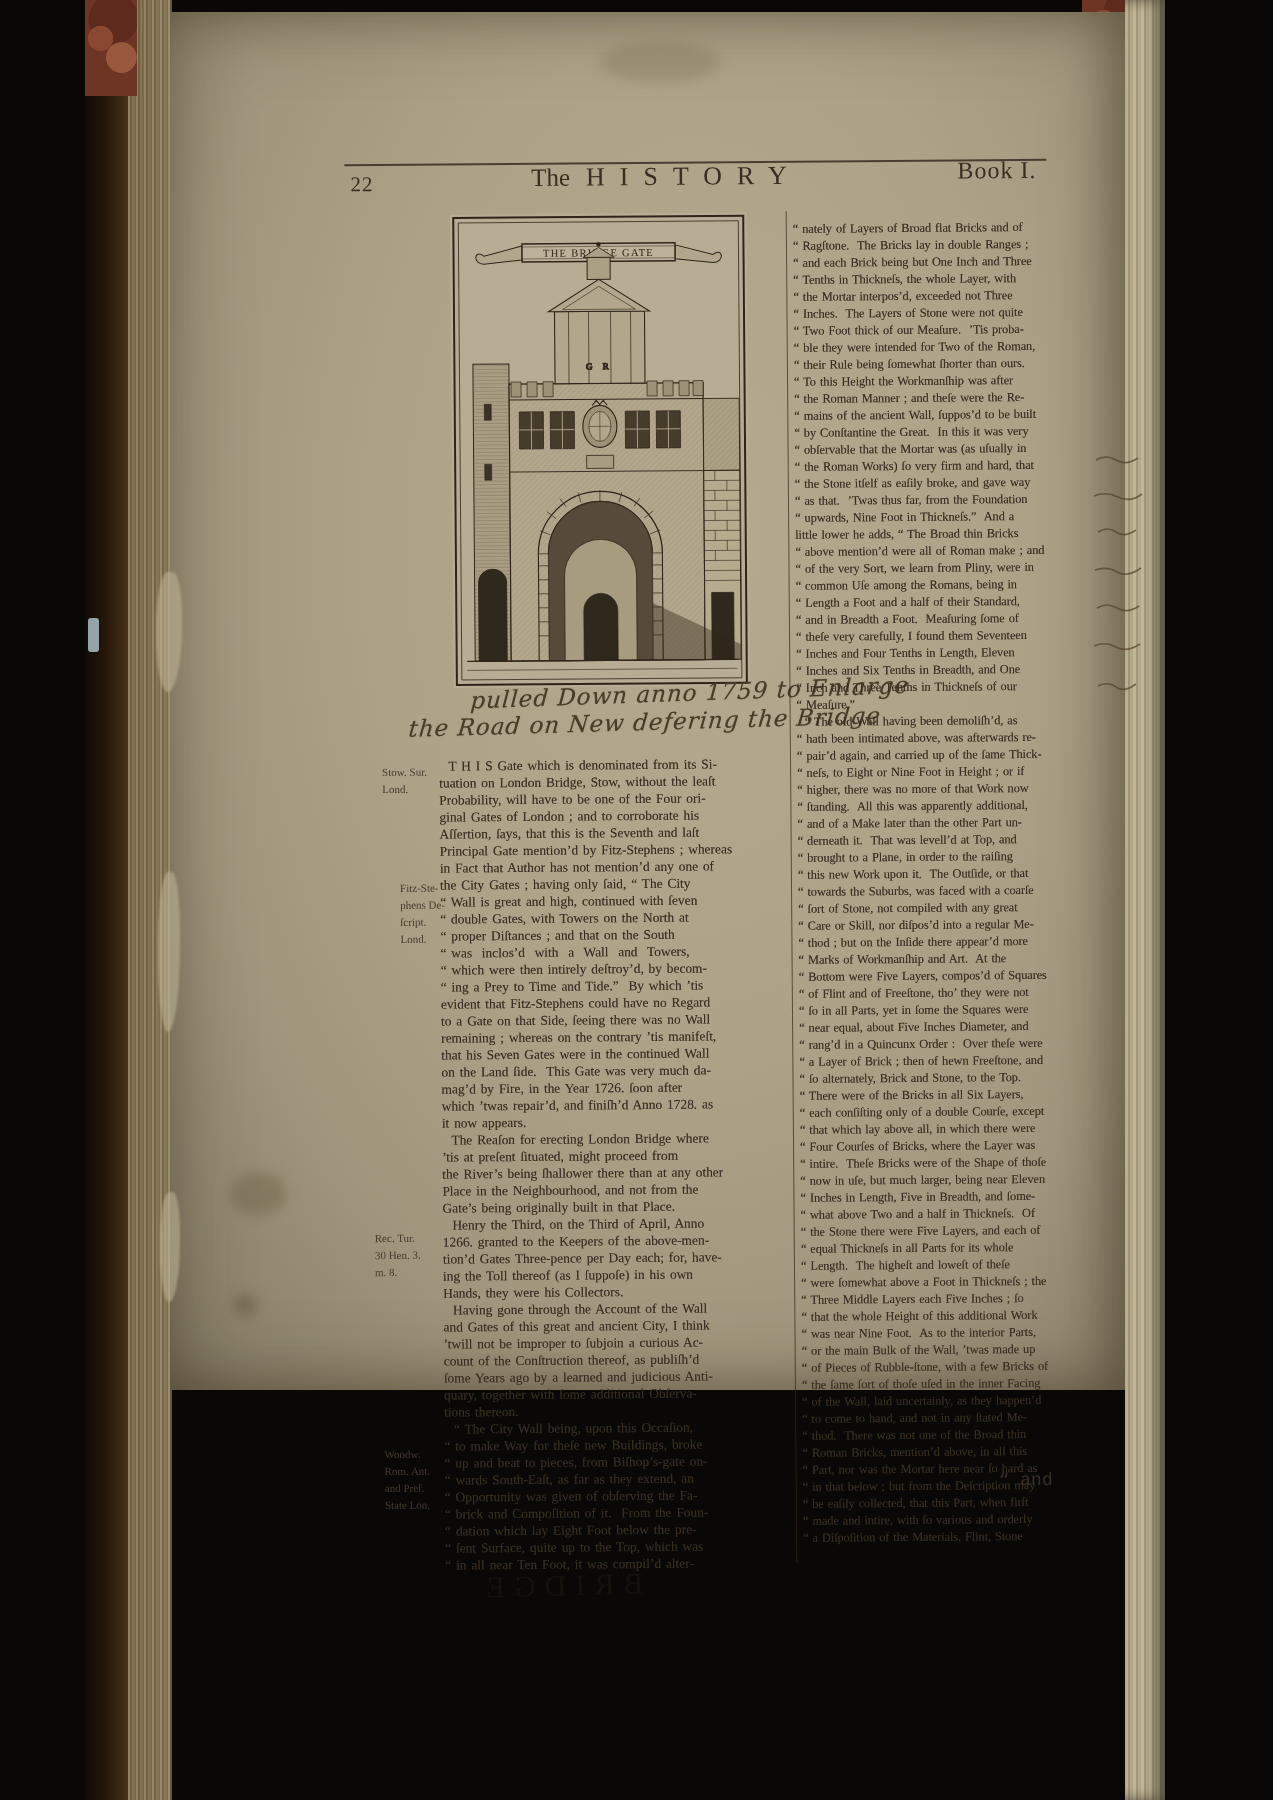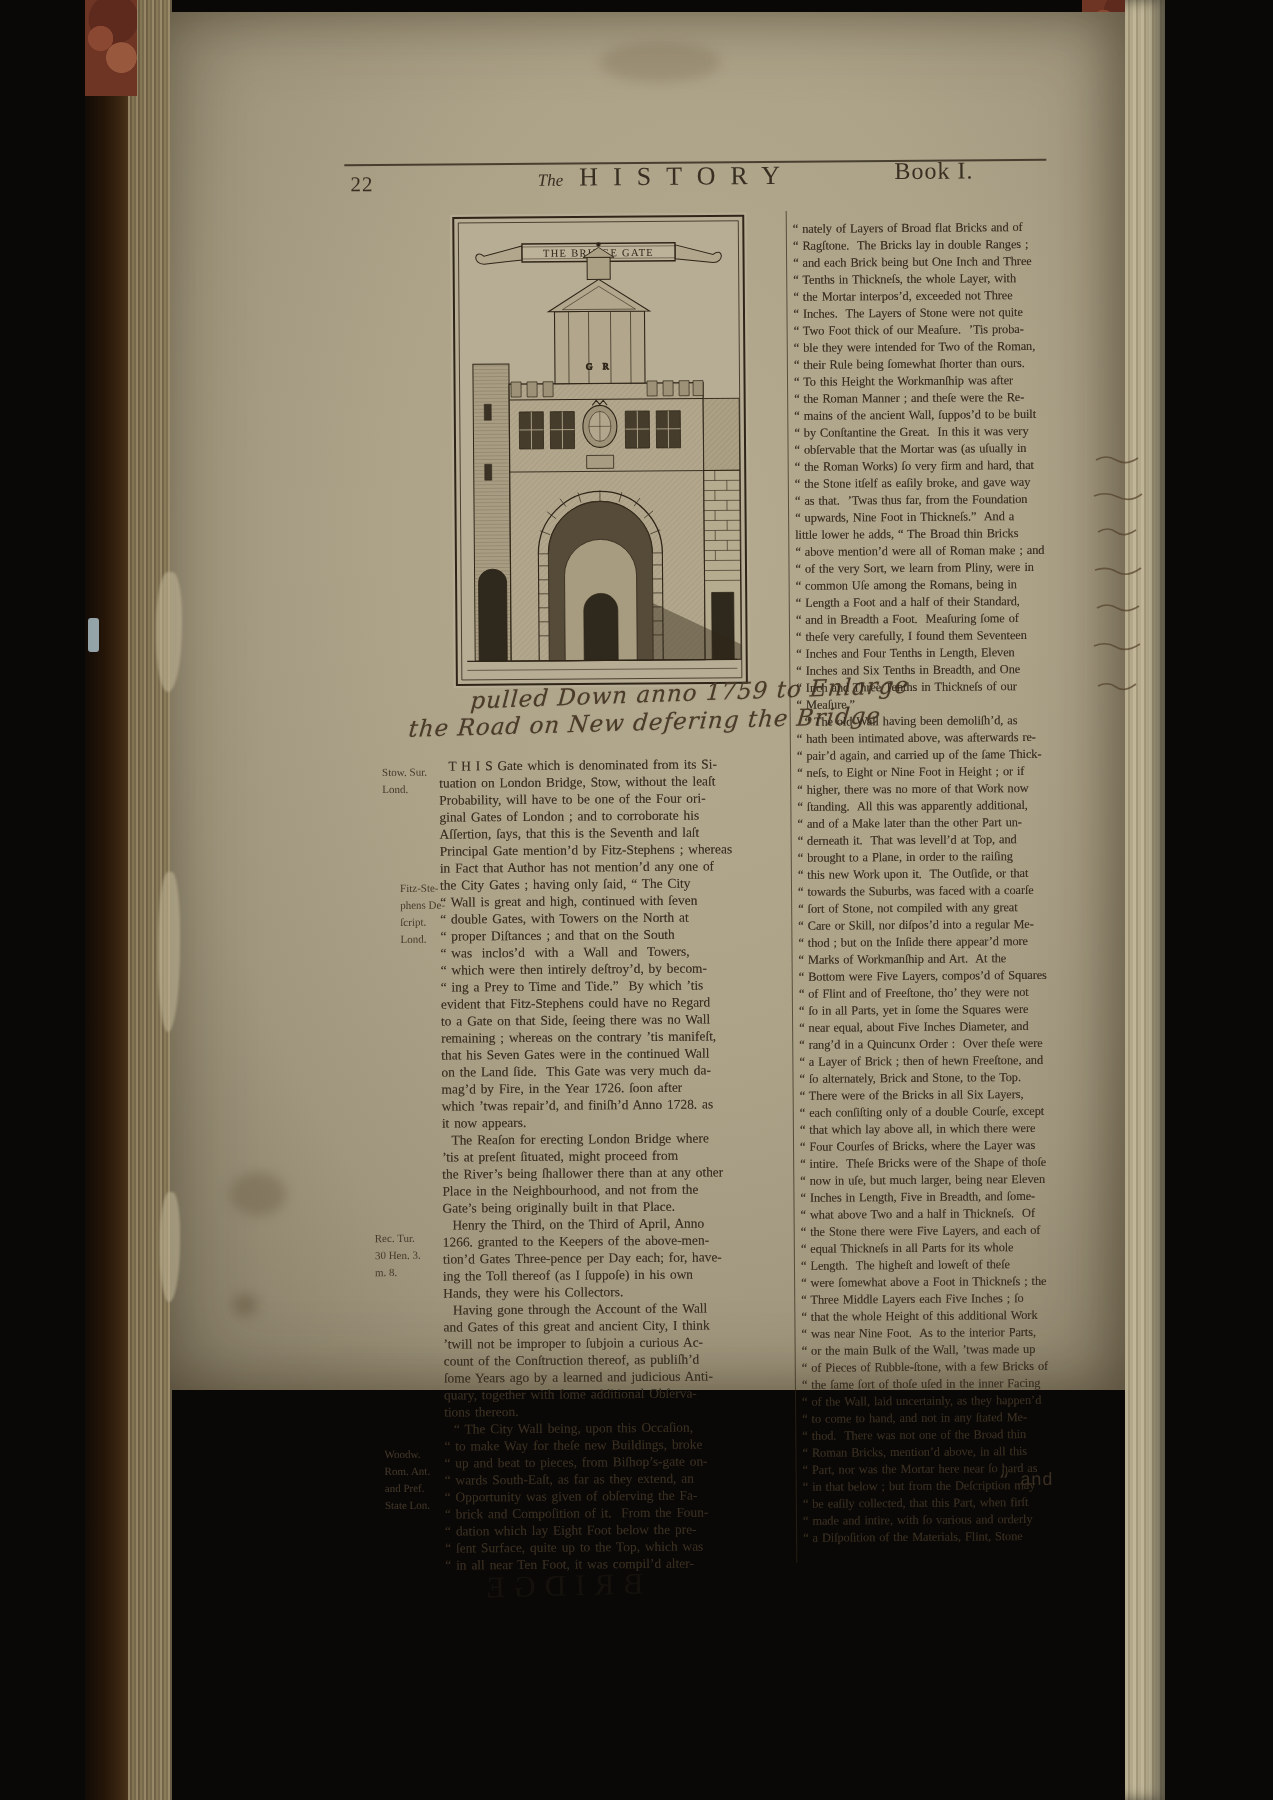--- a/index.html
+++ b/index.html
@@ -25,23 +25,23 @@
   .page{position:absolute;left:170px;top:12px;width:955px;height:1378px;
     background:radial-gradient(ellipse at 55% 38%,#b4aa90 0%,#ada389 42%,#a0967d 70%,#8a816a 92%,#7d745f 100%);
     box-shadow:inset 0 0 80px rgba(45,33,16,.38), inset -18px 0 40px rgba(45,33,16,.25);}
   .content{position:absolute;inset:0;transform:rotate(-0.45deg);transform-origin:50% 45%;color:#382e21;}
   .stain{position:absolute;border-radius:50%;filter:blur(6px);}
   .tear{position:absolute;background:#c3b899;border-radius:50% 40% 60% 50%;opacity:.55;filter:blur(1px);}
   
   .rule{position:absolute;left:178px;top:150px;width:702px;height:2px;background:rgba(48,38,25,.8);}
   .pageno{position:absolute;left:184px;top:158px;font-size:21px;letter-spacing:1px;}
   .title{position:absolute;left:320px;top:150px;width:360px;text-align:center;white-space:nowrap;}
-  .ttl-the{font-style:italic;font-size:17px;margin-right:16px;}
+  .ttl-the{font-size:25px;margin-right:16px;}
   .ttl-main{font-size:26px;letter-spacing:15px;}
-  .bookno{position:absolute;left:728px;top:148px;font-size:24px;letter-spacing:1px;}
+  .bookno{position:absolute;left:791px;top:148px;font-size:24px;letter-spacing:1px;}
   
   .engraving{position:absolute;left:283px;top:201px;width:297px;height:474px;}
   
   .hand{position:absolute;font-family:"DejaVu Serif",serif;font-style:italic;color:#4a3b29;
         white-space:nowrap;text-shadow:0 0 1px rgba(74,59,41,.5);}
   .hand1{left:300px;top:668px;font-size:23px;transform:rotate(-1.6deg) skewX(-6deg);letter-spacing:1px;}
   .hand2{left:238px;top:697px;font-size:23px;transform:rotate(-1.2deg) skewX(-7deg);letter-spacing:1px;}
   
   .divider{position:absolute;left:619px;top:200px;width:1.4px;height:1352px;background:rgba(50,40,26,.7);}
   .col{position:absolute;}

